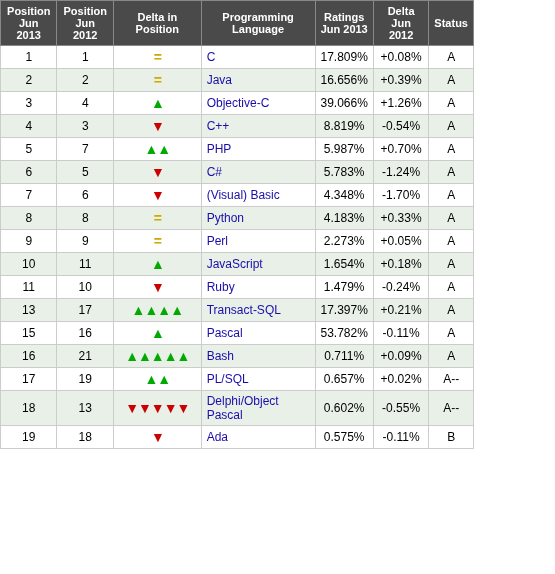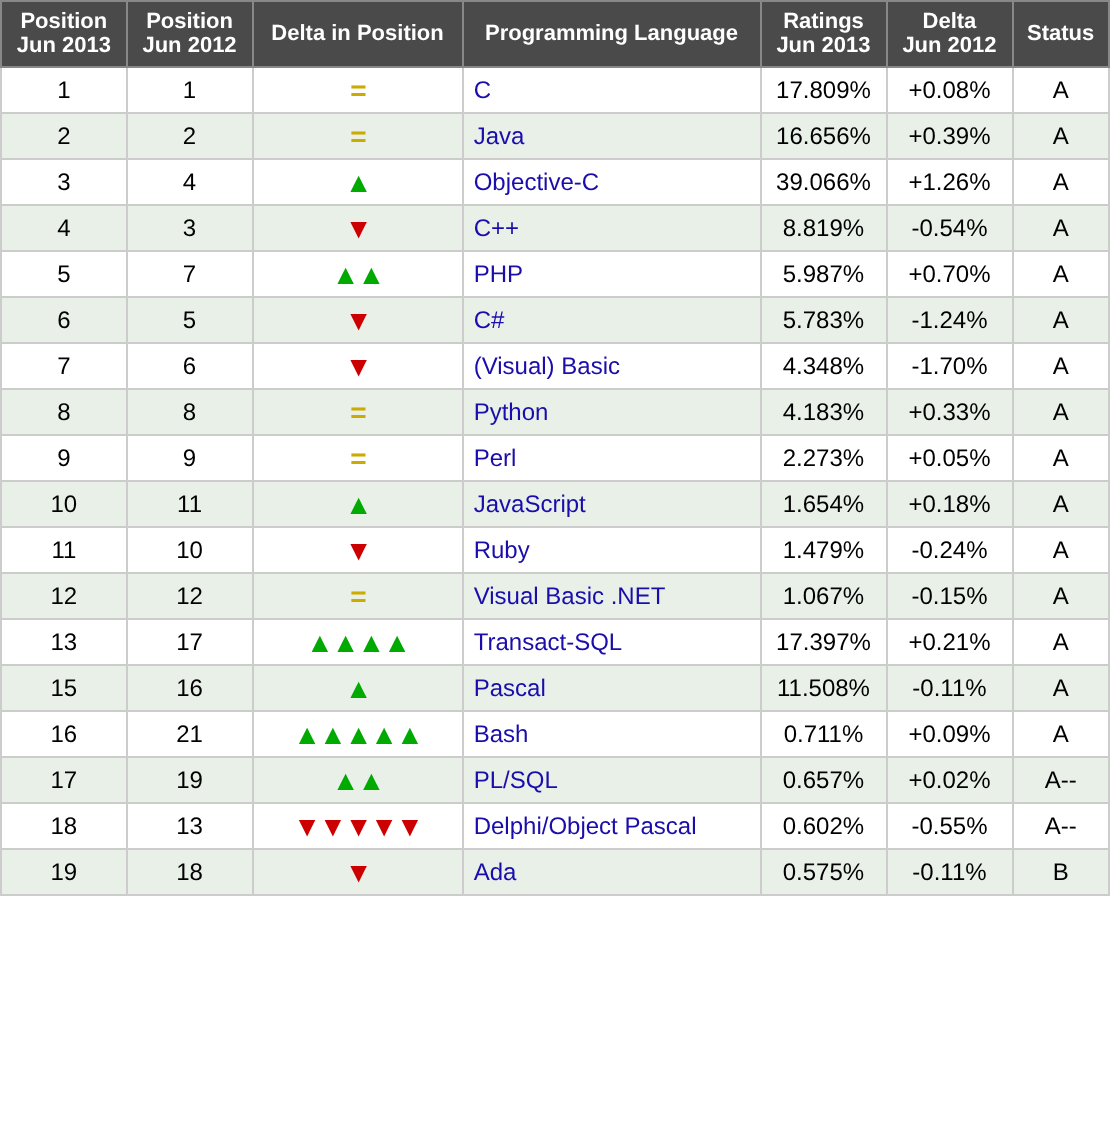--- a/index.html
+++ b/index.html
@@ -3,21 +3,21 @@
   <meta charset="utf-8">
   <style>
     * { margin: 0; padding: 0; box-sizing: border-box; }
     body {
       font-family: Arial, sans-serif;
       font-size: 12px;
       background: #fff;
       width: 555px;
     }
     table {
-      width: 555px;
+      width: 474px;
       border-collapse: collapse;
       padding-left: 44px;
     }
     thead tr {
       background: #4a4a4a;
       color: #fff;
     }
     thead th {
       padding: 4px 5px;
       text-align: center;
@@ -161,43 +161,34 @@
       <tr>
     <td>11</td>
     <td>10</td>
     <td><span class="delta-icons arrow-down">▼</span></td>
     <td class="lang-name">Ruby</td>
     <td>1.479%</td>
     <td>-0.24%</td>
     <td>A</td>
   </tr>
       <tr>
-    <td>12</td>
-    <td>12</td>
-    <td><span class="delta-icons arrow-eq">=</span></td>
-    <td class="lang-name">Visual Basic .NET</td>
-    <td>1.067%</td>
-    <td>-0.15%</td>
-    <td>A</td>
-  </tr>
-      <tr>
     <td>13</td>
     <td>17</td>
     <td><span class="delta-icons arrow-up">▲▲▲▲</span></td>
     <td class="lang-name">Transact-SQL</td>
     <td>17.397%</td>
     <td>+0.21%</td>
     <td>A</td>
   </tr>
       <tr>
     <td>15</td>
     <td>16</td>
     <td><span class="delta-icons arrow-up">▲</span></td>
     <td class="lang-name">Pascal</td>
-    <td>11.508%</td>
+    <td>53.782%</td>
     <td>-0.11%</td>
     <td>A</td>
   </tr>
       <tr>
     <td>16</td>
     <td>21</td>
     <td><span class="delta-icons arrow-up">▲▲▲▲▲</span></td>
     <td class="lang-name">Bash</td>
     <td>0.711%</td>
     <td>+0.09%</td>

